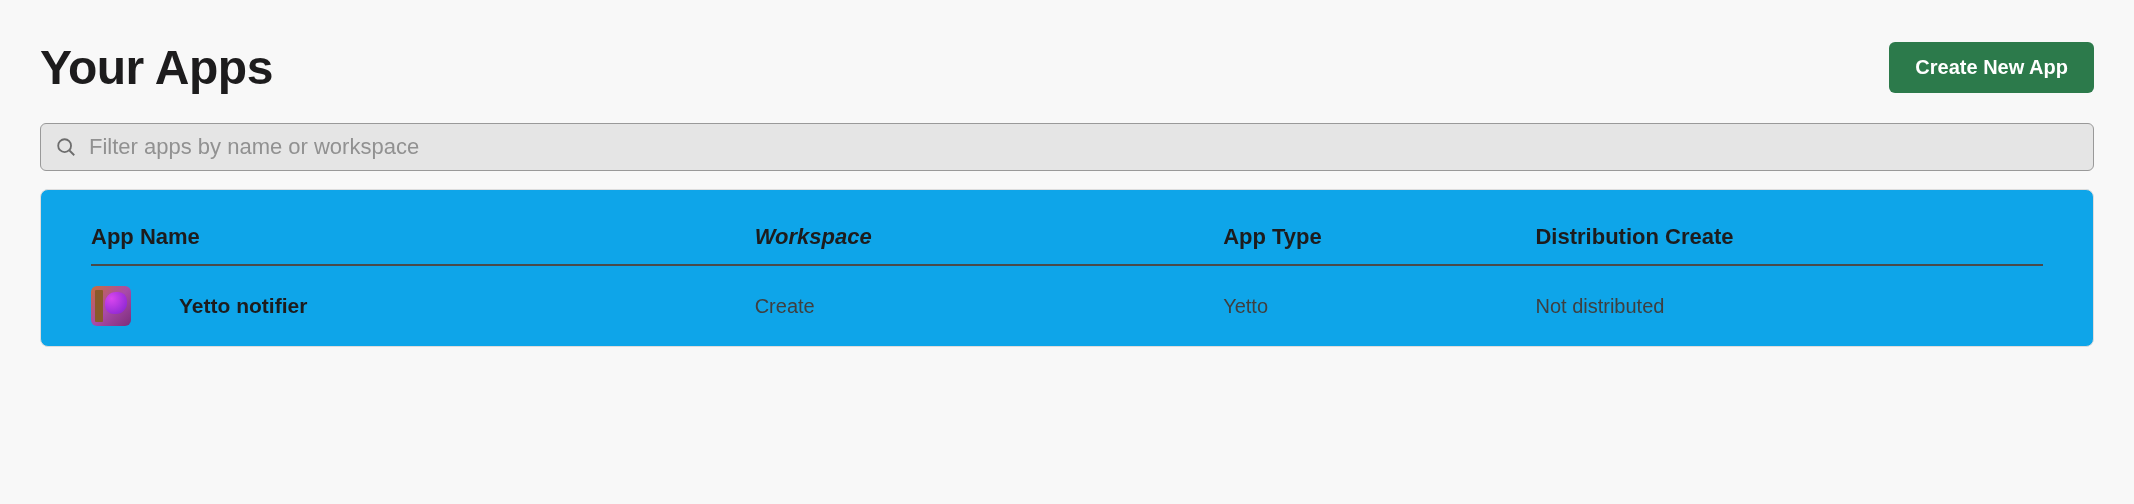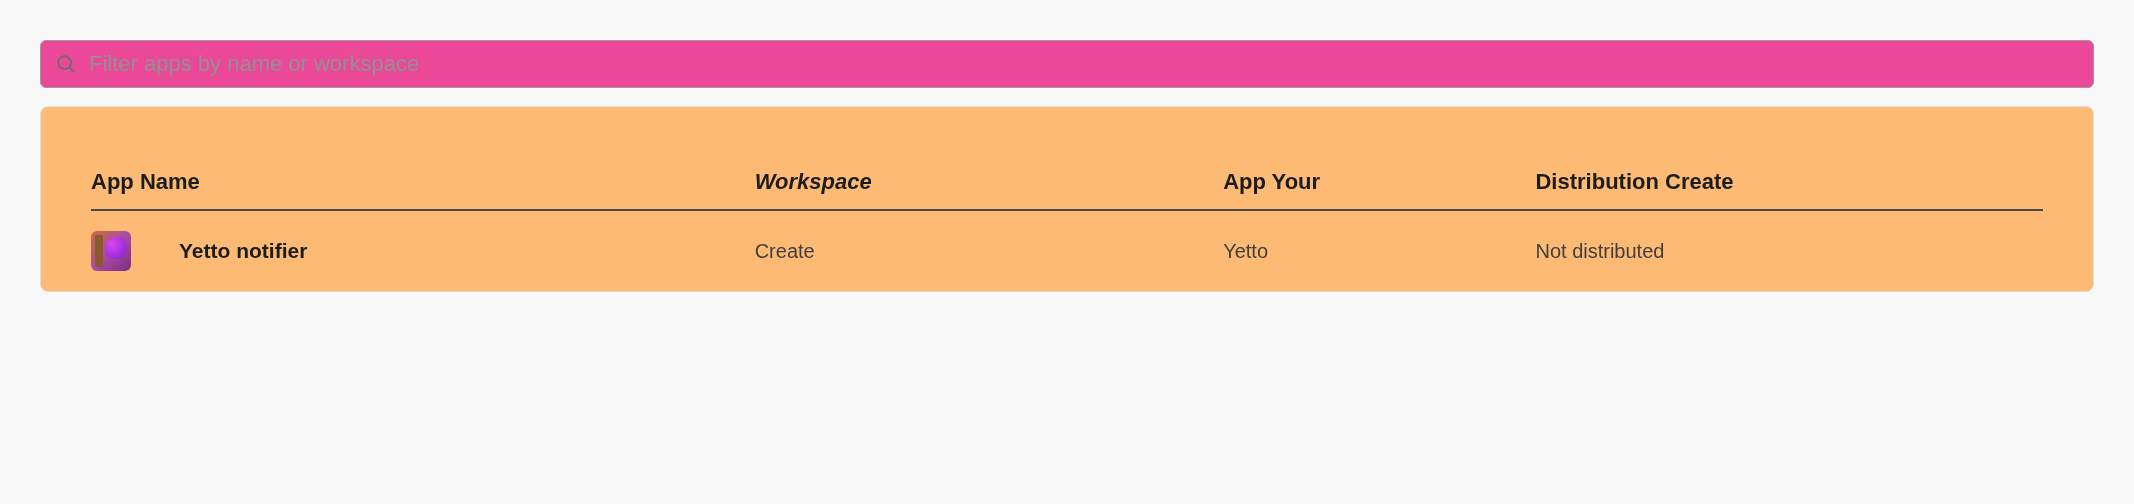--- a/index.html
+++ b/index.html
@@ -36,21 +36,21 @@
       font-size: 20px;
       font-weight: 700;
       border-radius: 6px;
       cursor: pointer;
     }
     .search-wrapper {
       display: flex;
       align-items: center;
       border: 1px solid #999;
       border-radius: 6px;
-      background-color: #ec4899;
+      background-color: #e5e5e5;
       padding: 10px 14px;
       margin-bottom: 18px;
     }
     .search-icon {
       width: 22px;
       height: 22px;
       flex-shrink: 0;
       margin-right: 12px;
       color: #6d6d6d;
     }
@@ -59,24 +59,24 @@
       outline: none;
       font-size: 22px;
       width: 100%;
       color: #1d1c1d;
       background: transparent;
     }
     .search-input::placeholder {
       color: #919191;
     }
     .table-card {
-      background-color: #fdba74;
+      background-color: #0ea5e9;
       border: 1px solid #ddd;
       border-radius: 8px;
-      padding: 62px 50px 0 50px;
+      padding: 34px 50px 0 50px;
     }
     .app-table {
       width: 100%;
       border-collapse: collapse;
     }
     .app-table thead th {
       text-align: left;
       font-size: 22px;
       font-weight: 800;
       color: #1d1c1d;
@@ -139,36 +139,40 @@
       font-weight: 700;
       color: #1d1c1d;
       font-size: 21px;
       margin-left: 34px;
     }
   </style>
 </head>
 <body>
 
 <div class="container">
+  <div class="header-row">
+    <h1 class="page-title">Your Apps</h1>
+    <button class="create-btn">Create New App</button>
+  </div>
 
   <div class="search-wrapper">
     <svg class="search-icon" viewBox="0 0 24 24" fill="none" stroke="currentColor" stroke-width="2">
       <circle cx="10.5" cy="10.5" r="7"></circle>
       <line x1="21" y1="21" x2="15.8" y2="15.8"></line>
     </svg>
     <input type="text" class="search-input" placeholder="Filter apps by name or workspace" style="">
   </div>
 
   <div class="table-card">
     <table class="app-table">
       <thead>
         <tr>
           <th class="col-appname">App Name</th>
           <th class="col-workspace">Workspace</th>
-          <th class="col-apptype">App Your</th>
+          <th class="col-apptype">App Type</th>
           <th class="col-distribution">Distribution Create</th>
         </tr>
       </thead>
       <tbody>
         <tr class="header-divider">
           <td colspan="4">
               <hr>
             </td>
         </tr>
         <tr class="row">

